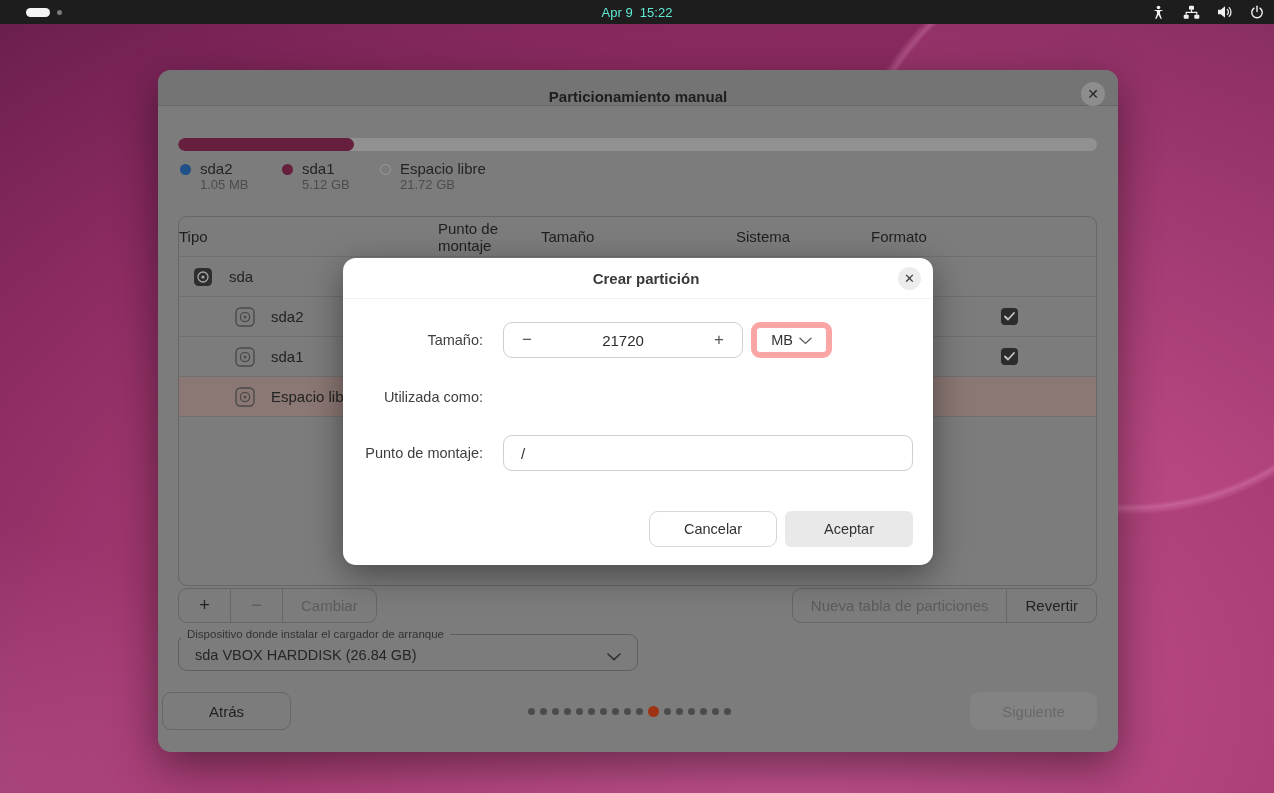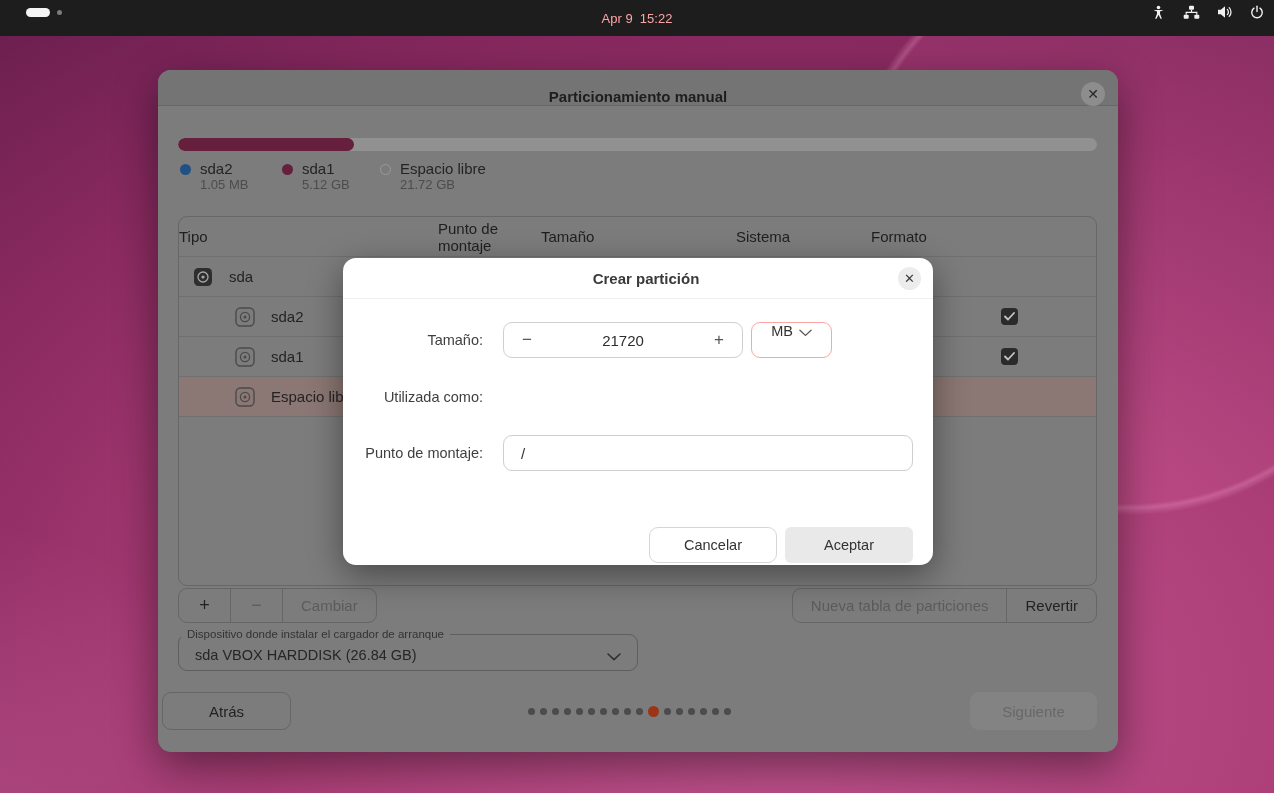--- a/index.html
+++ b/index.html
@@ -9,22 +9,22 @@
   .screen {
     position:relative; width:1274px; height:793px;
     background:
       radial-gradient(circle 290px at 1130px 225px, rgba(255,130,195,0.10) 96%, rgba(255,170,215,0.30) 97.5%, rgba(255,130,195,0) 100%),
       radial-gradient(circle 430px at -40px 830px, rgba(255,150,215,0.22), rgba(255,150,215,0) 72%),
       radial-gradient(135% 150% at 62% 88%, #c2538f 0%, #ad3f78 30%, #8a2a60 55%, #5f1a48 80%, #351028 100%);
   }
 
   
   .topbar {
-    position:absolute; top:0; left:0; width:100%; height:36px;
-    background:#1d1d1d; display:flex; align-items:center; color:#fca5a5;
+    position:absolute; top:0; left:0; width:100%; height:24px;
+    background:#1d1d1d; display:flex; align-items:center; color:#5eead4;
   }
   .tb-left { position:absolute; left:26px; top:0; height:24px; display:flex; align-items:center; gap:7px; }
   .tb-pill { width:24px; height:9px; border-radius:5px; background:#f4f4f4; }
   .tb-dot  { width:5px; height:5px; border-radius:50%; background:#7c7c7c; }
   .tb-clock { position:absolute; left:0; right:0; text-align:center; font-size:13px; white-space:pre; }
   .tb-right { position:absolute; right:10px; top:0; height:24px; display:flex; align-items:center; gap:17px; }
   .tb-right svg { display:block; }
 
   
   .window {
@@ -148,33 +148,33 @@
     border:1px solid #cfcfcf; border-radius:9px;
     display:flex; align-items:center; justify-content:space-between;
   }
   .spin-btn {
     width:46px; height:34px; background:transparent; border:none; cursor:pointer;
     font-size:17px; color:#555555; font-family:inherit;
   }
   .spin-value { font-size:15px; color:#2e2e2e; }
   .unit-select {
     position:absolute; left:408px; top:0; width:81px; height:36px;
-    border:1px solid #fca5a5; border-radius:9px;
-    display:flex; align-items:flex-start; justify-content:center; gap:6px; cursor:pointer;
+    border:6px solid #fca5a5; border-radius:9px;
+    display:flex; align-items:center; justify-content:center; gap:6px; cursor:pointer;
   }
   .unit-value { font-size:14.5px; color:#333333; }
   .wide-select, .wide-input {
     position:absolute; left:160px; top:0; width:410px; height:36px;
     border:1px solid #cfcfcf; border-radius:9px;
     display:flex; align-items:center; cursor:pointer; background:#ffffff;
   }
   .sel-value { flex:1; font-size:14.5px; color:#333333; padding-left:16px; }
   .sel-chev { padding-right:15px; }
   .input-value { font-size:15px; color:#333333; padding-left:17px; }
-  .dlg-buttons { position:absolute; right:20px; top:253px; display:flex; gap:8px;margin-top:16px; }
+  .dlg-buttons { position:absolute; right:20px; top:253px; display:flex; gap:8px; }
   .btn-cancel {
     width:128px; height:36px; background:#ffffff; border:1px solid #d6d6d6; border-radius:9px;
     font-size:14.5px; color:#333333; cursor:pointer; font-family:inherit;
   }
   .btn-accept {
     width:128px; height:36px; background:#e9e9e9; border:none; border-radius:6px;
     font-size:14.5px; color:#333333; cursor:pointer; font-family:inherit;
   }
 </style>
 </head>

